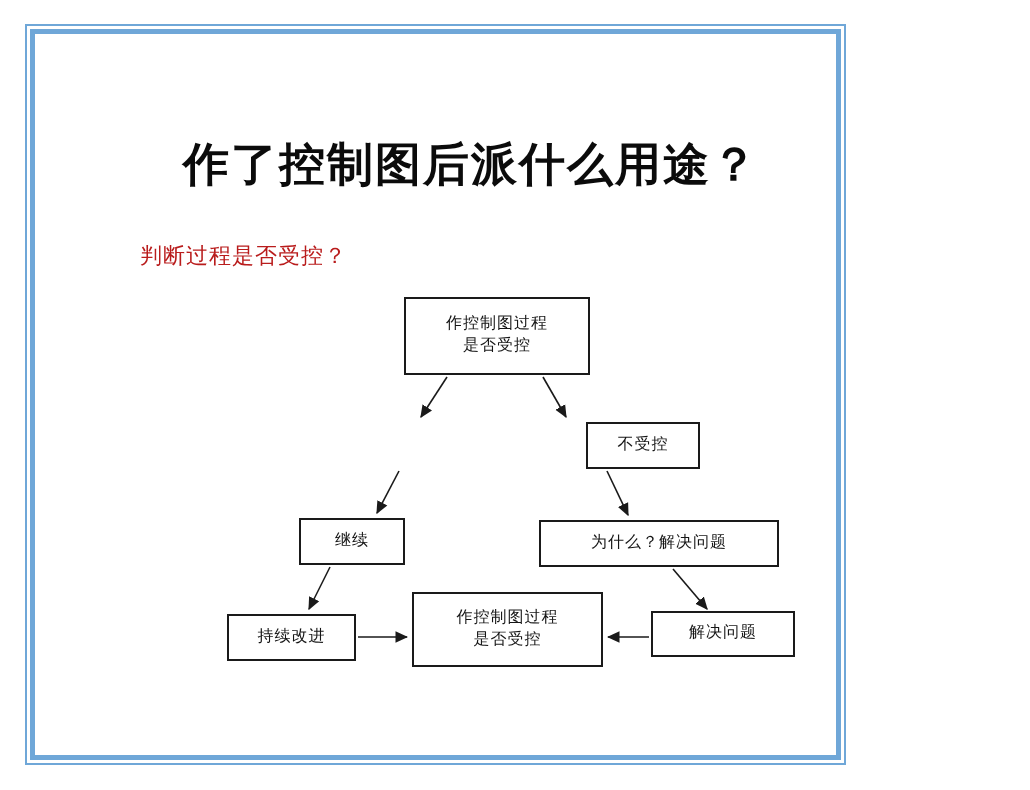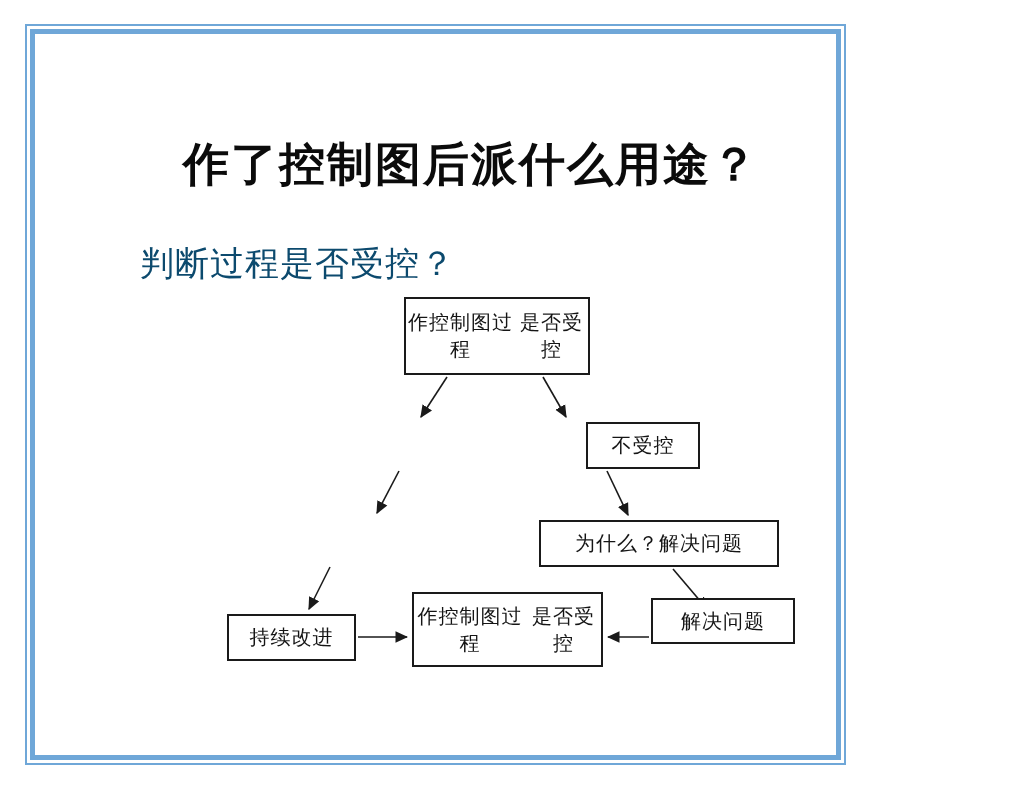--- a/index.html
+++ b/index.html
@@ -29,47 +29,48 @@
     margin: 0;
     text-align: center;
     font-size: 46px;
     font-weight: 700;
     letter-spacing: 2px;
     color: #0b0b0b;
   }
   .question {
     position: absolute;
     left: 140px; top: 241px;
-    font-size: 34px;
+    font-size: 22px;
     letter-spacing: 1px;
-    color: #0c4a6e;
+    color: #b91c1c;
   }
   .node {
     position: absolute;
     box-sizing: border-box;
     border: 2px solid #1a1a1a;
     background: #ffffff;
     display: flex;
-    flex-direction: row;
+    flex-direction: column;
     align-items: center;
     justify-content: center;
     text-align: center;
-    font-size: 20px;
+    font-size: 16px;
     line-height: 1.35;
     letter-spacing: 1px;
     color: #151515;
+    font-family: Liberation Mono, monospace;
   }
   .node-start   { left: 404px; top: 297px; width: 186px; height: 78px; }
   .node-controlled   { left: 363px; top: 422px; width: 95px;  height: 47px; }
   .node-uncontrolled { left: 538px; top: 422px; width: 114px; height: 47px; margin-left: 48px; }
   .node-continue     { left: 299px; top: 518px; width: 106px; height: 47px; }
   .node-find-cause   { left: 539px; top: 520px; width: 240px; height: 47px; }
   .node-improve      { left: 227px; top: 614px; width: 129px; height: 47px; }
   .node-loop    { left: 412px; top: 592px; width: 191px; height: 75px; }
-  .node-solve        { left: 651px; top: 598px; width: 144px; height: 46px; justify-content: center; }
+  .node-solve        { left: 651px; top: 611px; width: 144px; height: 46px; justify-content: center; }
   .arrows {
     position: absolute;
     left: 0; top: 0;
     width: 1030px; height: 790px;
     pointer-events: none;
   }
   .arrows line { stroke: #1a1a1a; stroke-width: 1.6; }
 </style>
 </head>
 <body>
@@ -103,20 +104,23 @@
   <div class="node node-start">
     <span>作控制图过程</span>
     <span>是否受控</span>
   </div>
 
 
   <div class="node node-uncontrolled">
     <span>不受控</span>
   </div>
 
+  <div class="node node-continue">
+    <span>继续</span>
+  </div>
 
   <div class="node node-find-cause">
     <span>为什么？解决问题</span>
   </div>
 
   <div class="node node-improve">
     <span>持续改进</span>
   </div>
 
   <div class="node node-loop">

